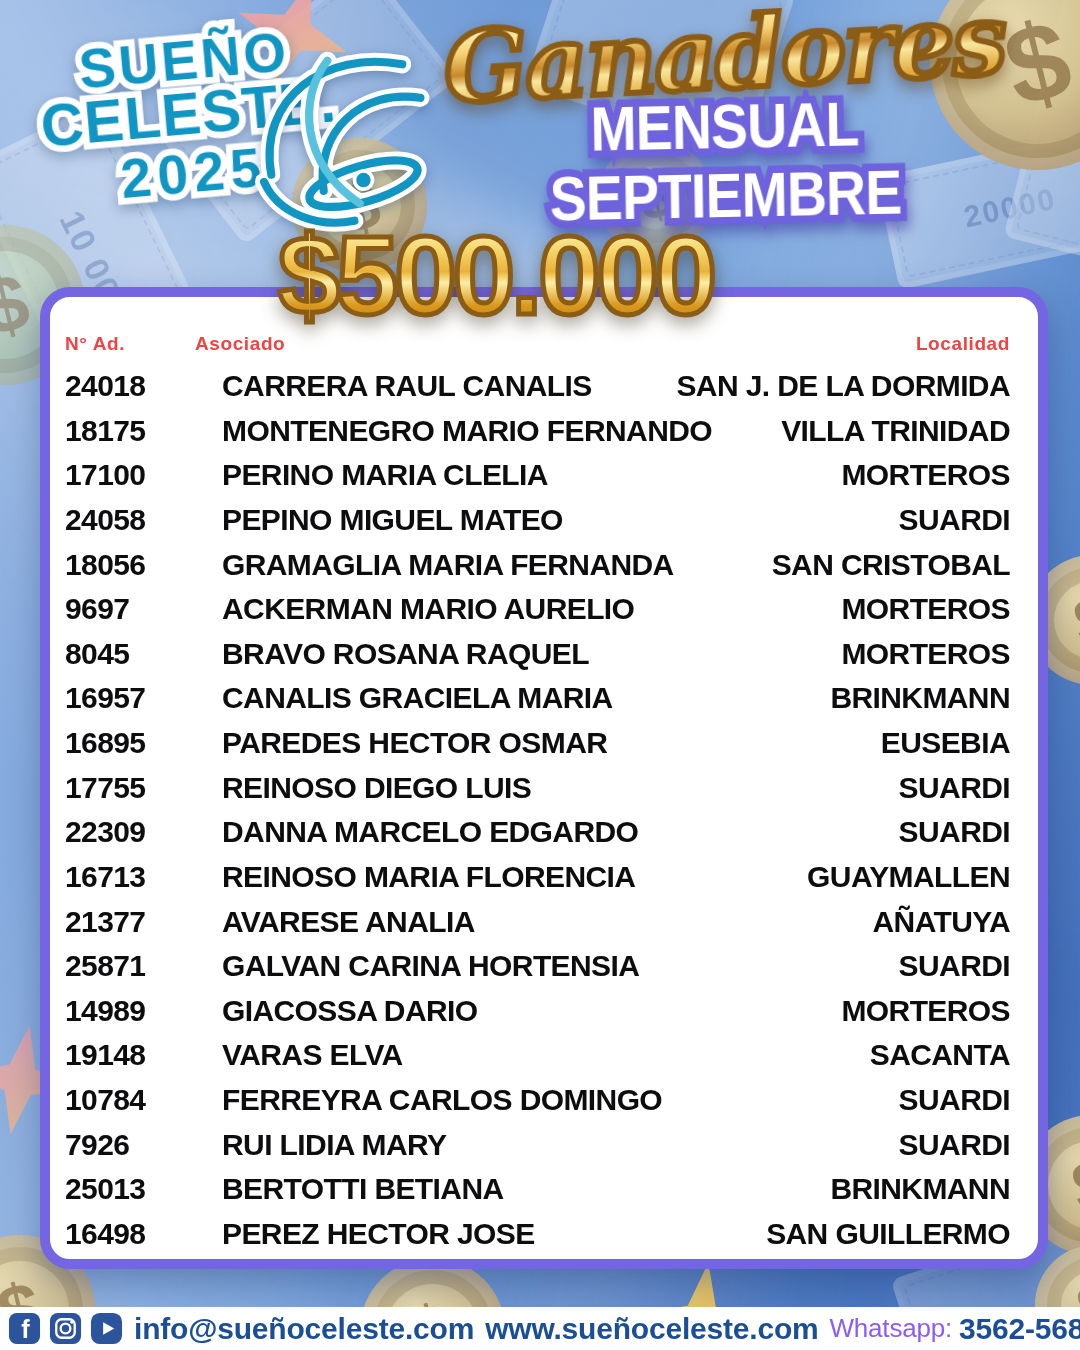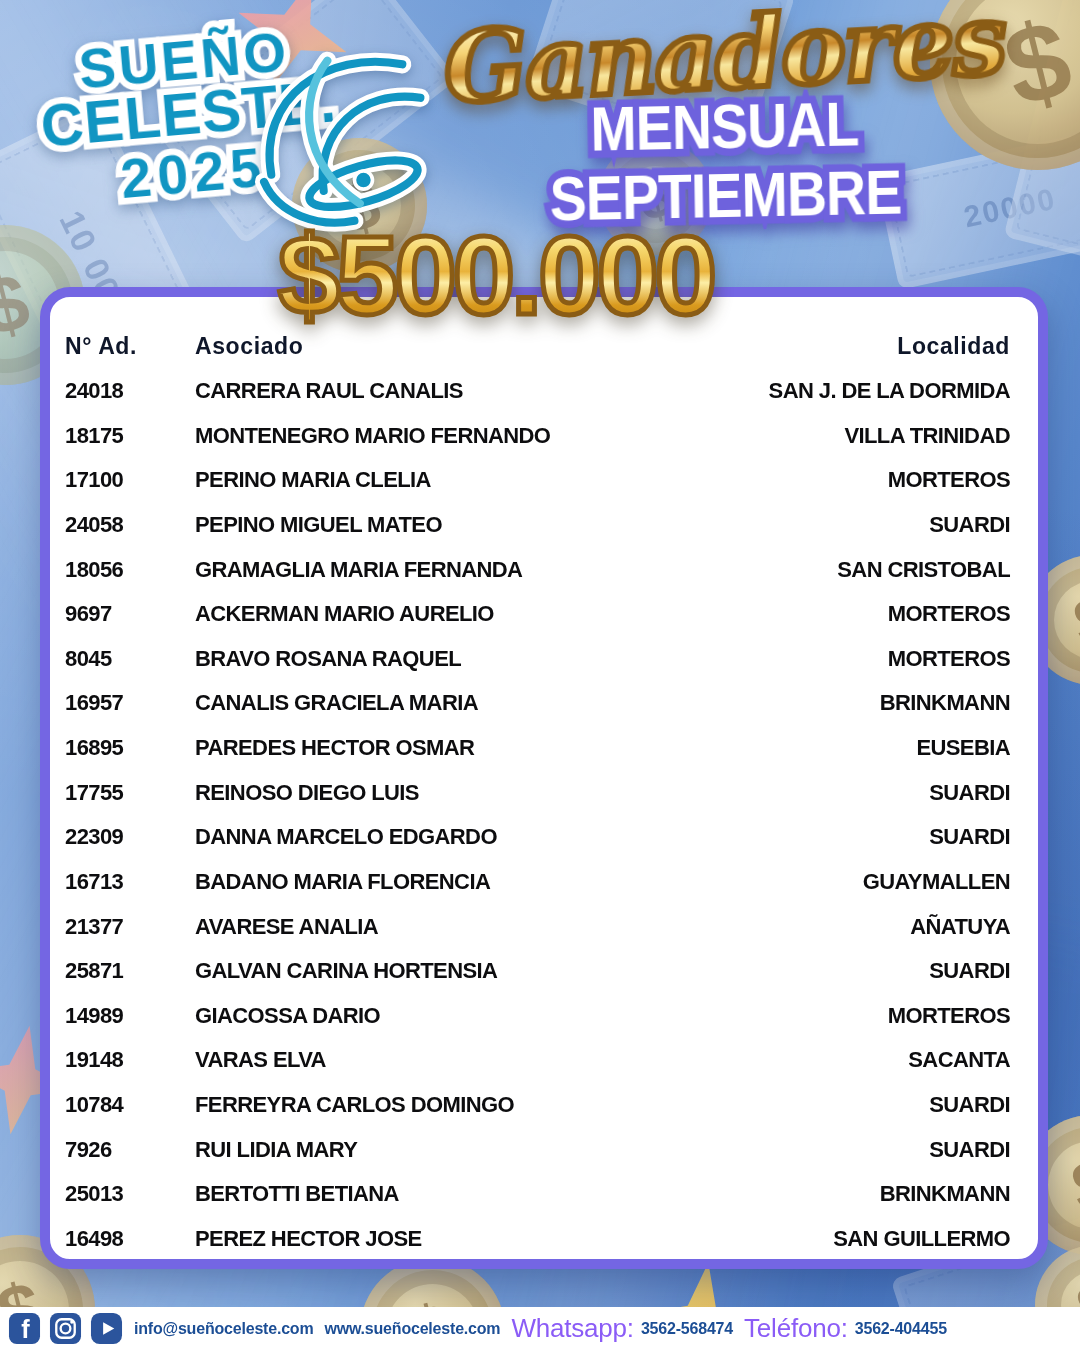--- a/index.html
+++ b/index.html
@@ -79,33 +79,33 @@
   }
 
   
   .card {
     position:absolute; left:40px; top:287px; width:1008px; height:982px; z-index:4;
     background:#ffffff; border:10px solid #7466e3; border-radius:30px; box-sizing:border-box;
     padding:36px 28px 0 15px;
     box-shadow:0 14px 34px rgba(25,45,110,.35);
   }
   .thead, .row { display:grid; grid-template-columns:130px 1fr auto; align-items:center; }
-  .thead { font-size:23px; font-weight:bold; color:#0f172a; letter-spacing:.6px; }
+  .thead { font-size:19px; font-weight:bold; color:#ef4444; letter-spacing:.6px; }
   .th.loc, .cell.loc { }
   .rows { margin-top:12px; height:886px; display:flex; flex-direction:column; justify-content:space-between; }
-  .row { height:38px; font-size:22px; font-weight:bold; color:#0d0d0f; letter-spacing:-.6px; white-space:nowrap; }
+  .row { height:38px; font-size:30px; font-weight:bold; color:#0d0d0f; letter-spacing:-.6px; white-space:nowrap;gap:27px; }
 
   
   .footer {
     position:absolute; left:0; bottom:0; width:1080px; height:43px; z-index:7;
     background:#ffffff; display:flex; align-items:center; gap:11px;
     padding:0 10px 0 8px; box-sizing:border-box; white-space:nowrap; overflow:hidden;
   }
   .social { display:flex; gap:8px; align-items:center; }
-  .f-bold { font-size:16px; font-weight:bold; color:#1c4e95; letter-spacing:-.2px; }
+  .f-bold { font-size:30px; font-weight:bold; color:#1c4e95; letter-spacing:-.2px; }
   .f-label { font-size:26px; font-weight:normal; color:#8b5cf6; letter-spacing:-.2px; }
 </style>
 </head>
 <body>
 
 <div class="poster">
 
   <div class="bg">
     <div class="streak" style="left:-300px;top:150px;width:1000px;height:1500px;transform:rotate(28deg);background:linear-gradient(90deg,transparent,rgba(255,255,255,.30),transparent);"></div>
     <div class="streak" style="left:560px;top:-200px;width:420px;height:1700px;transform:rotate(15deg);background:linear-gradient(90deg,transparent,rgba(255,255,255,.22),transparent);"></div>
@@ -240,21 +240,21 @@
       </div>
 
       <div class="row">
         <div class="cell num">22309</div>
         <div class="cell name">DANNA MARCELO EDGARDO</div>
         <div class="cell loc">SUARDI</div>
       </div>
 
       <div class="row">
         <div class="cell num">16713</div>
-        <div class="cell name">BADANO MARIA FLORENCIA</div>
+        <div class="cell name">REINOSO MARIA FLORENCIA</div>
         <div class="cell loc">GUAYMALLEN</div>
       </div>
 
       <div class="row">
         <div class="cell num">21377</div>
         <div class="cell name">AVARESE ANALIA</div>
         <div class="cell loc">AÑATUYA</div>
       </div>
 
       <div class="row">

